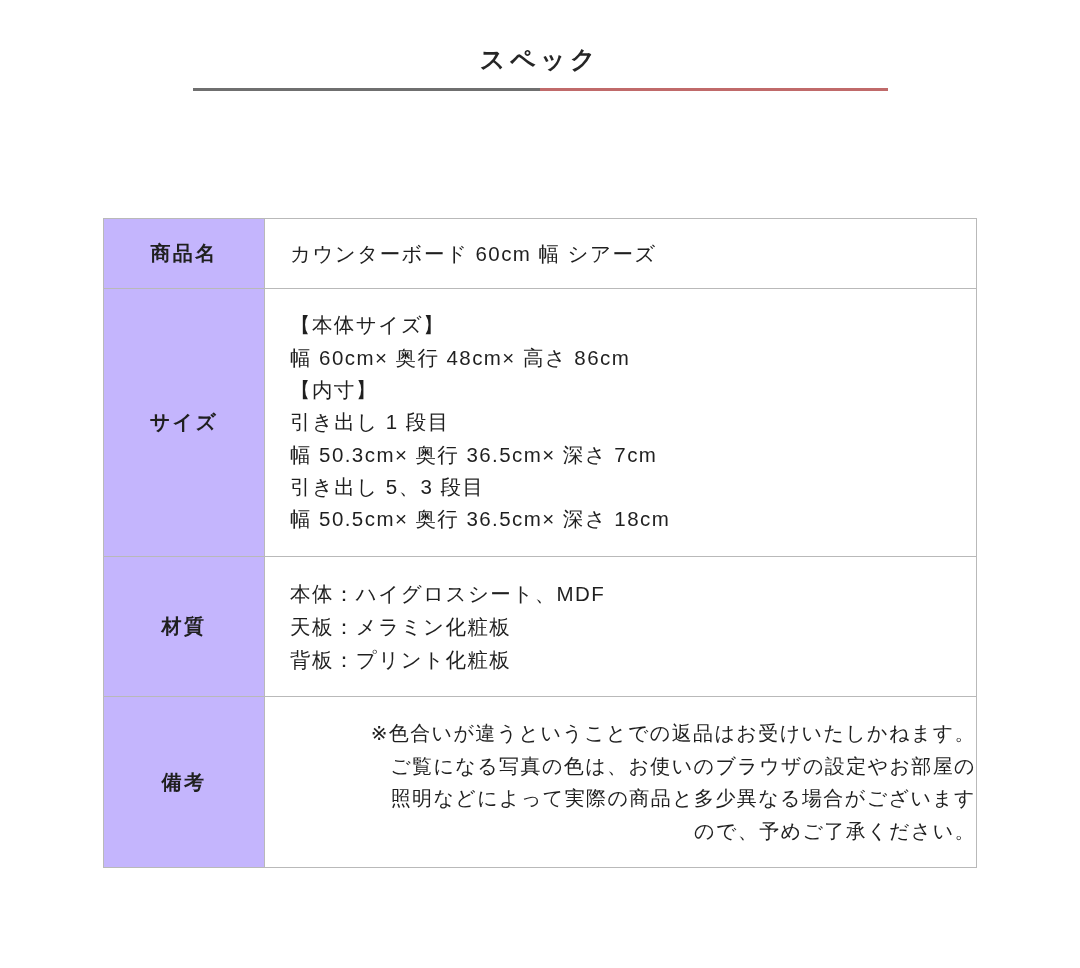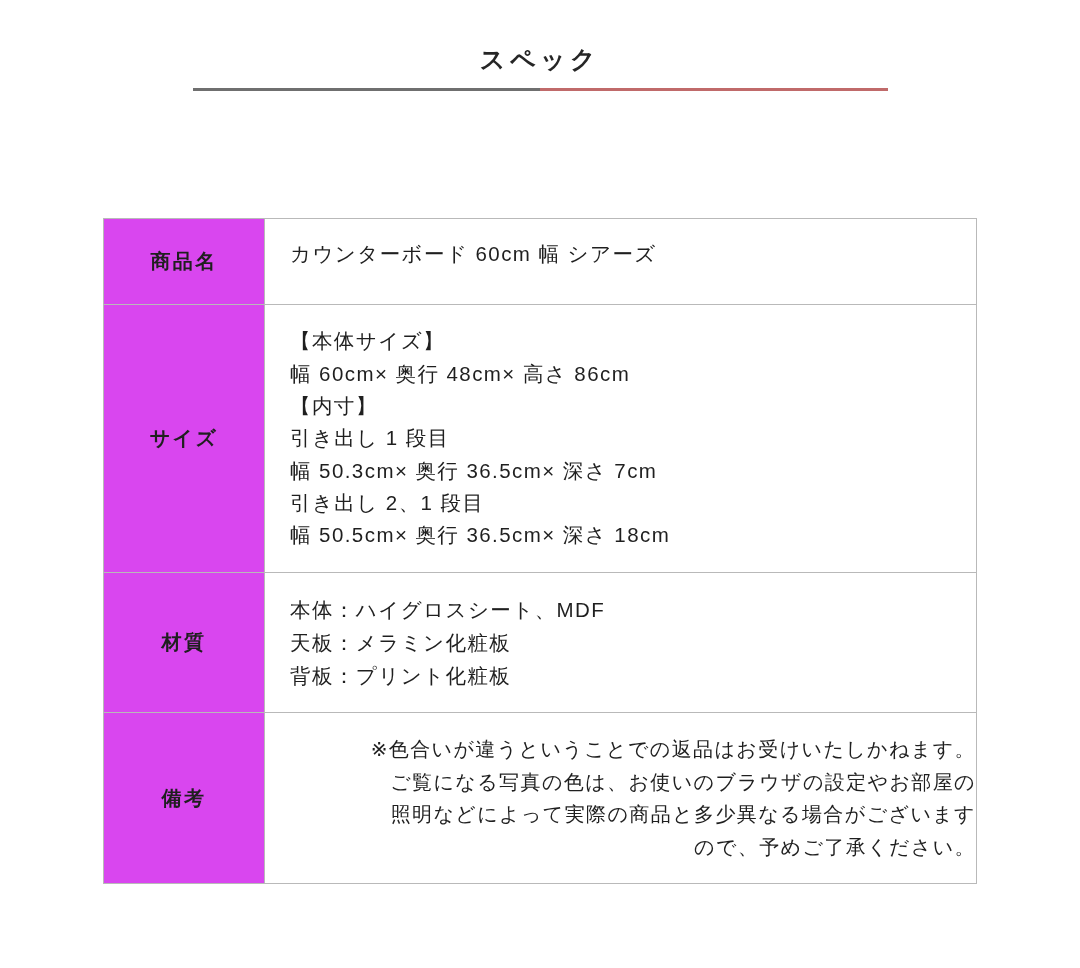--- a/index.html
+++ b/index.html
@@ -68,37 +68,37 @@
     border: 1px solid #b9b9b9;
     table-layout: fixed;
   }
   .spec-table td {
     border: 1px solid #b9b9b9;
     vertical-align: middle;
     padding: 0;
   }
   td.label {
     width: 160px;
-    background: #d946ef;
+    background: #c4b5fd;
     text-align: center;
     font-size: 20px;
     font-weight: 700;
     letter-spacing: 0.12em;
     color: #1f1f1f;
   }
   td.value {
     background: #ffffff;
     padding: 20px 0 20px 25px;
     font-size: 20.5px;
     letter-spacing: 0.07em;
     line-height: 1.62;
     color: #1f1f1f;
     white-space: pre-line;
   }
-  tr.row-name td.value { padding-top: 18px; padding-bottom: 34px; }
+  tr.row-name td.value { padding-top: 18px; padding-bottom: 18px; }
   tr.row-size td.value { line-height: 1.58; }
   tr.row-note td.value { font-size: 20px; line-height: 1.62; text-align: right; }
 </style>
 </head>
 <body>
 
 <div class="page">
 
   <div class="header">
     <div class="header-jp">スペック</div>
@@ -114,21 +114,21 @@
         <td class="label">商品名</td>
         <td class="value">カウンターボード 60cm 幅 シアーズ</td>
       </tr>
       <tr class="row-size">
         <td class="label">サイズ</td>
         <td class="value">【本体サイズ】
 幅 60cm× 奥行 48cm× 高さ 86cm
 【内寸】
 引き出し 1 段目
  幅 50.3cm× 奥行 36.5cm× 深さ 7cm
-引き出し 2、1 段目
+引き出し 5、3 段目
  幅 50.5cm× 奥行 36.5cm× 深さ 18cm</td>
       </tr>
       <tr class="row-material">
         <td class="label">材質</td>
         <td class="value">本体：ハイグロスシート、MDF
 天板：メラミン化粧板
 背板：プリント化粧板</td>
       </tr>
       <tr class="row-note">
         <td class="label">備考</td>

